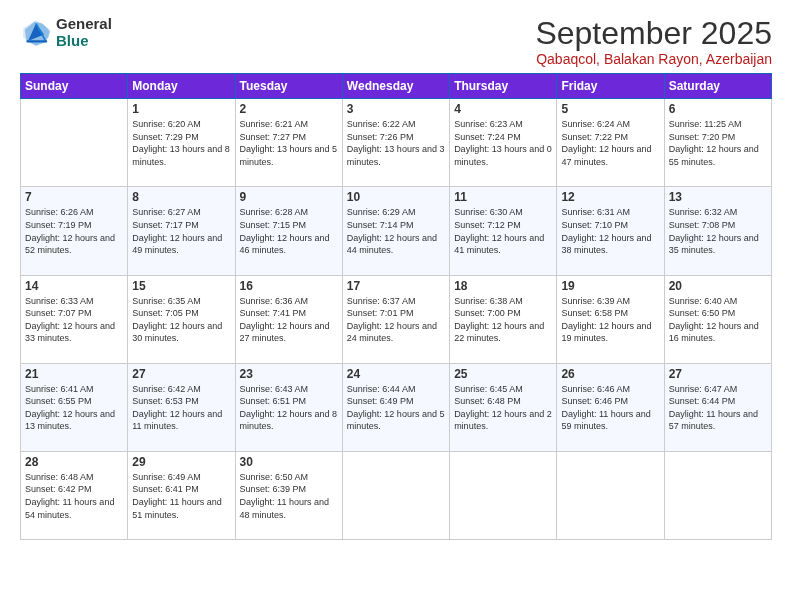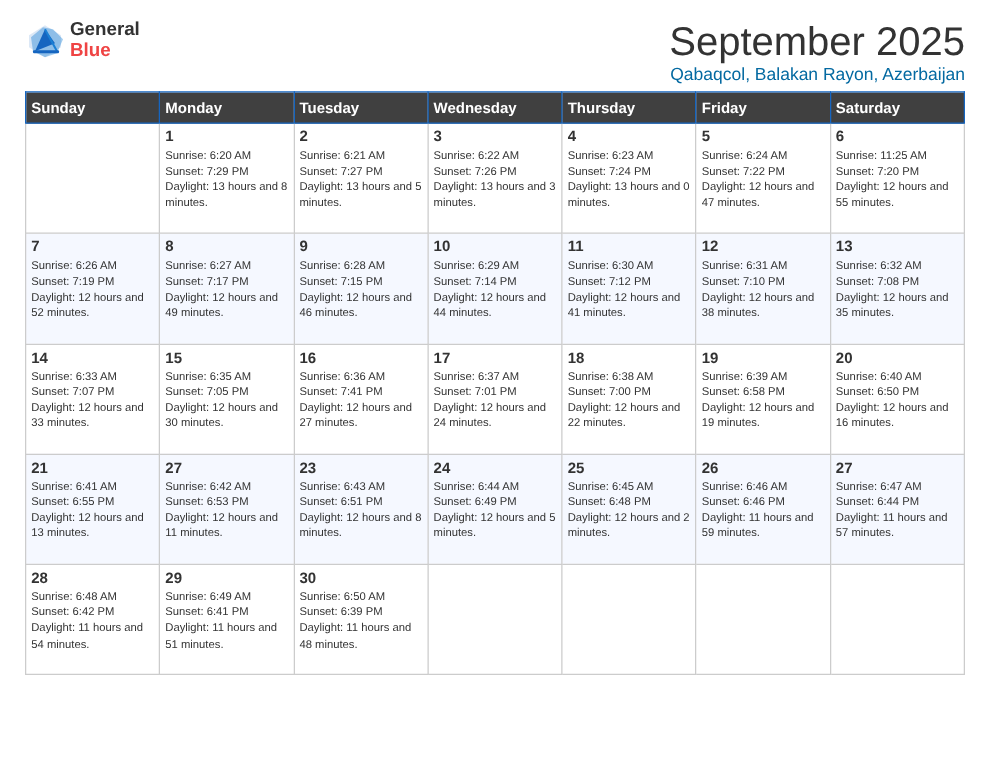--- a/index.html
+++ b/index.html
@@ -34,39 +34,39 @@
       line-height: 1.1;
     }
     .logo-general {
       font-size: 15px;
       font-weight: bold;
       color: #333;
     }
     .logo-blue {
       font-size: 15px;
       font-weight: bold;
-      color: #ef4444;
+      color: #0f766e;
     }
     .logo-icon {
       width: 32px;
       height: 32px;
     }
     .title-block {
       text-align: right;
     }
     .main-title {
       font-size: 32px;
       font-weight: normal;
       color: #333;
       line-height: 1.1;
       margin-left: 28px;
     }
     .subtitle {
       font-size: 14px;
-      color: #0369a1;
+      color: #b91c1c;
     }
     .calendar {
       flex: 1;
       border-collapse: collapse;
       width: 100%;
       table-layout: fixed;
     }
     .calendar th {
       background: #1565c0;
       color: #fff;
@@ -99,21 +99,21 @@
     .empty-cell {
       background: #f9f9f9;
     }
     tr:nth-child(even) td {
       background: #f5f8ff;
     }
     tr:nth-child(odd) td {
       background: #fff;
     }
     .calendar thead tr th {
-      background: #404040;
+      background: #6d28d9;
     }
   </style>
 </head>
 <body>
 
 <div class="page">
   <div class="header">
     <div class="logo">
       <svg class="logo-icon" viewBox="0 0 40 40">
         <polygon points="20,4 36,14 36,26 20,36 4,26 4,14" fill="#1565c0" opacity="0.15"></polygon>

